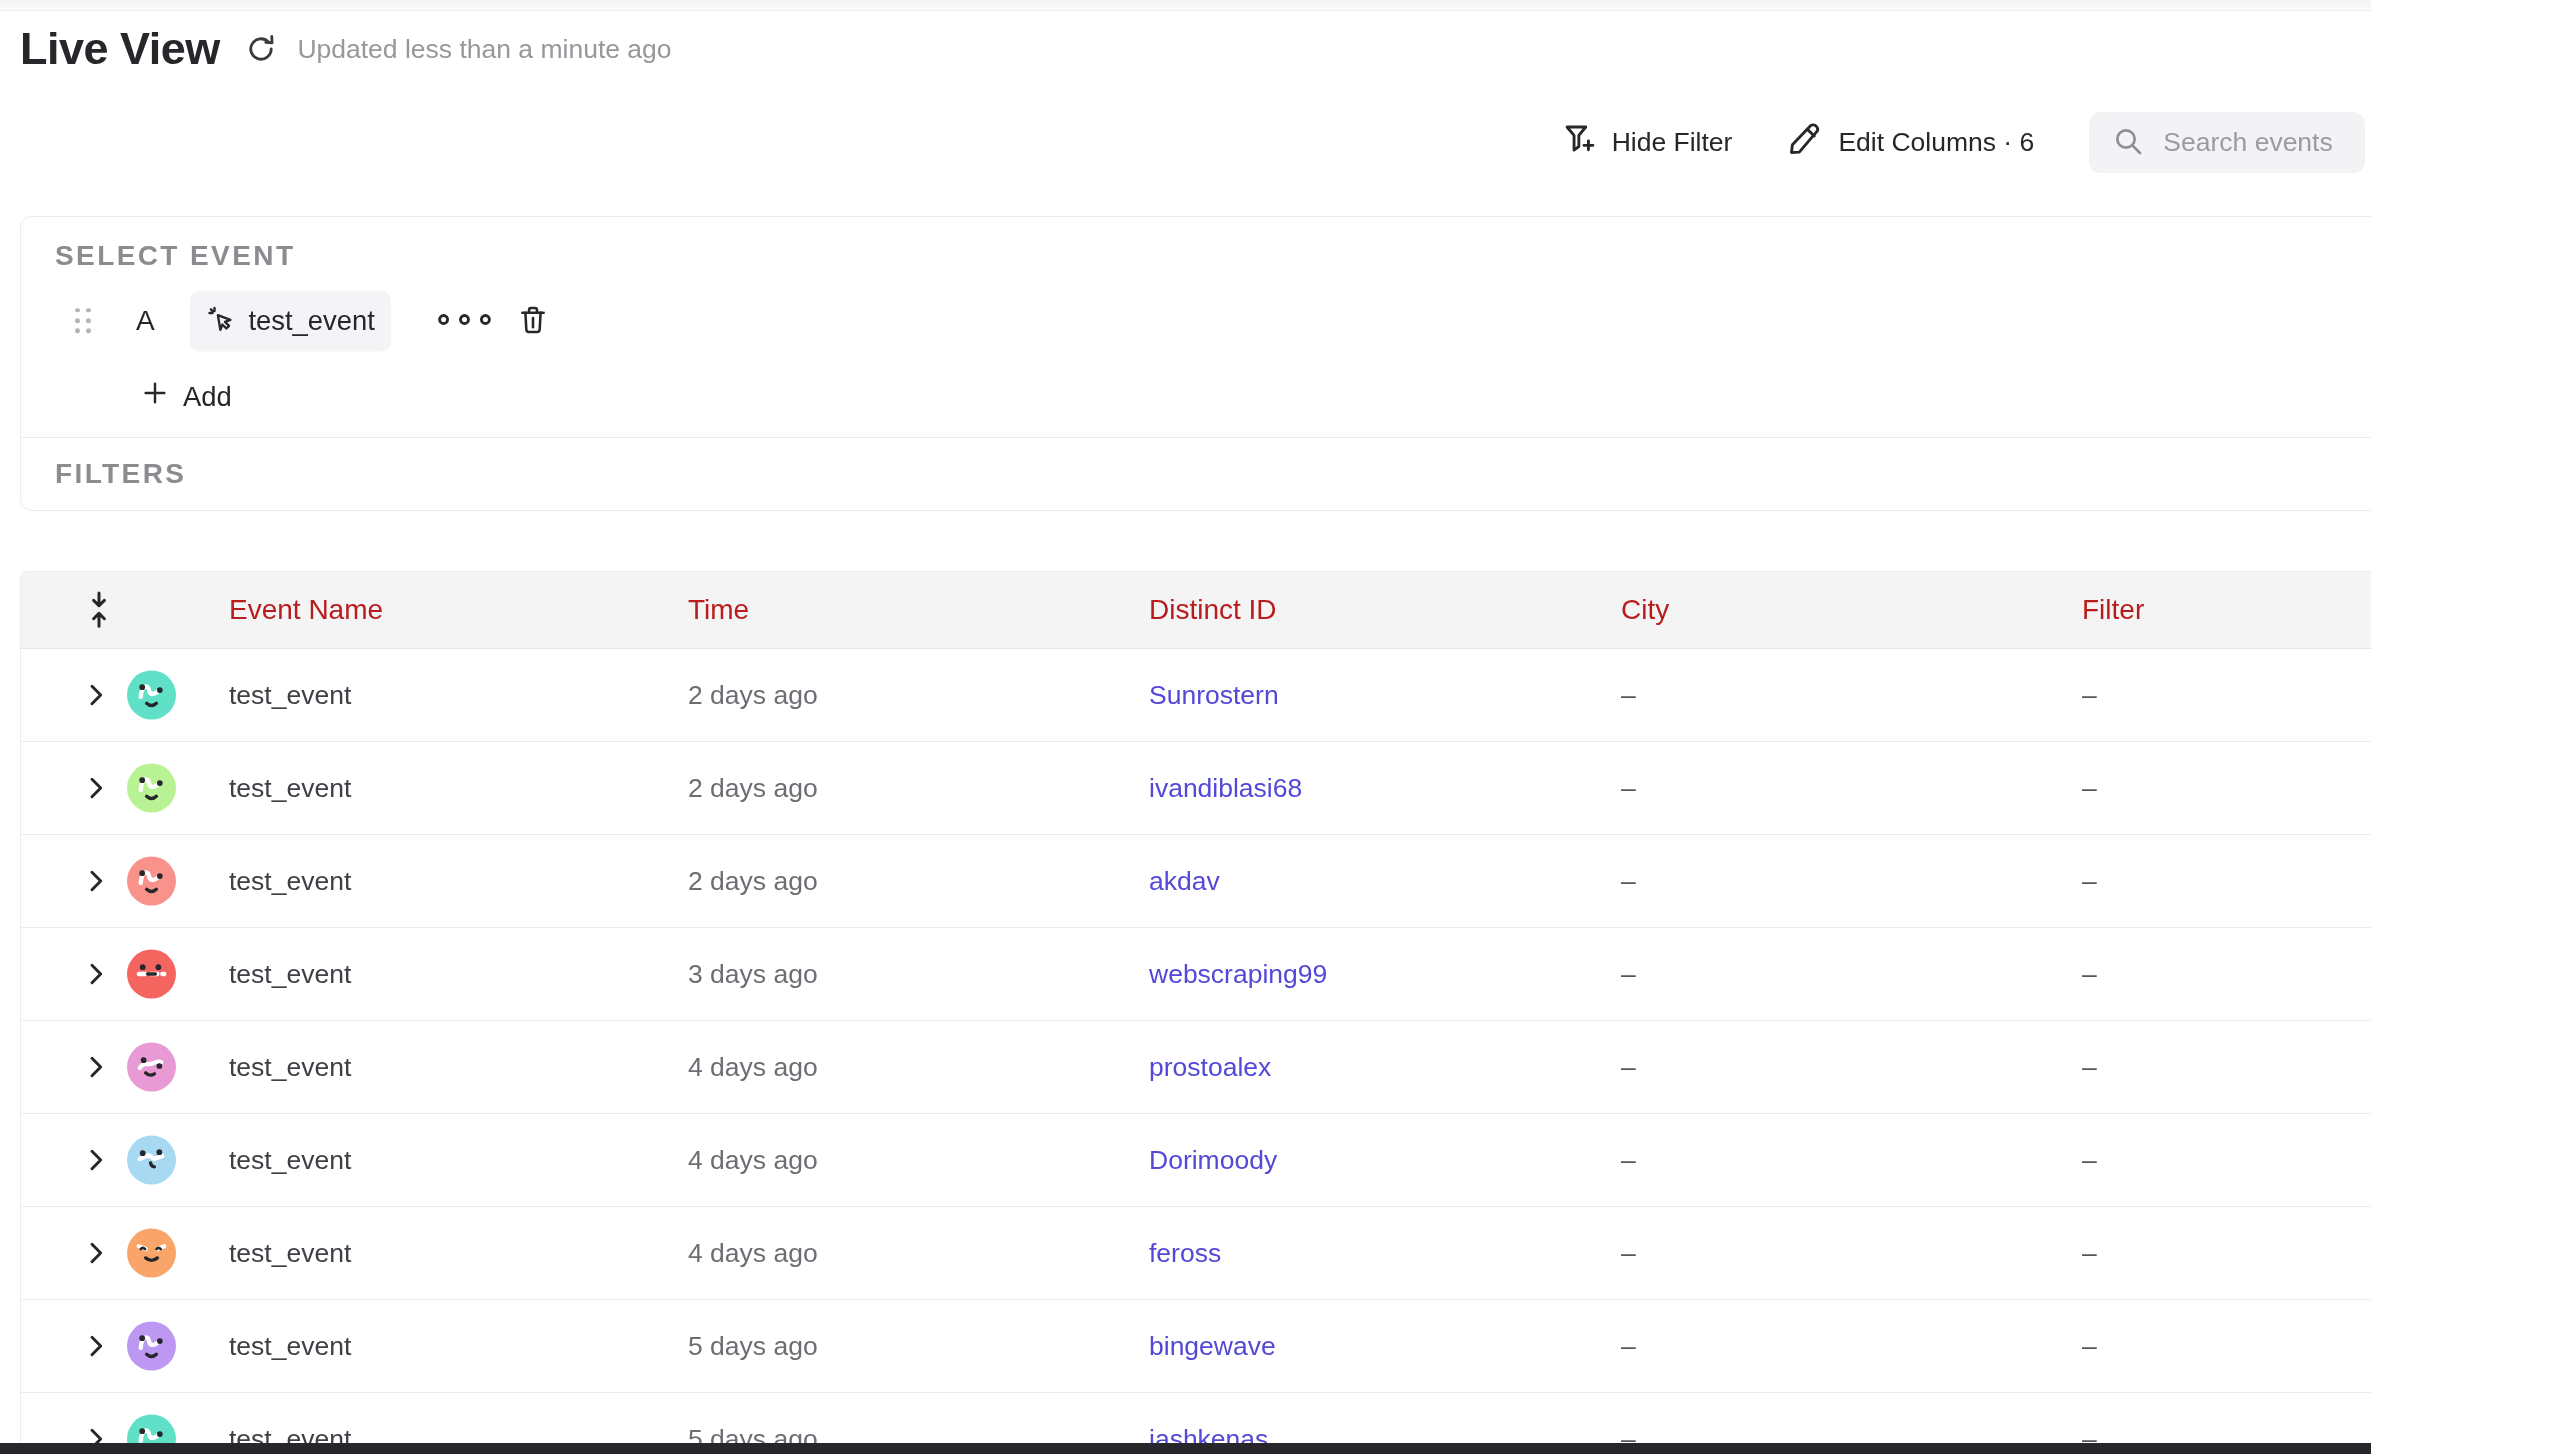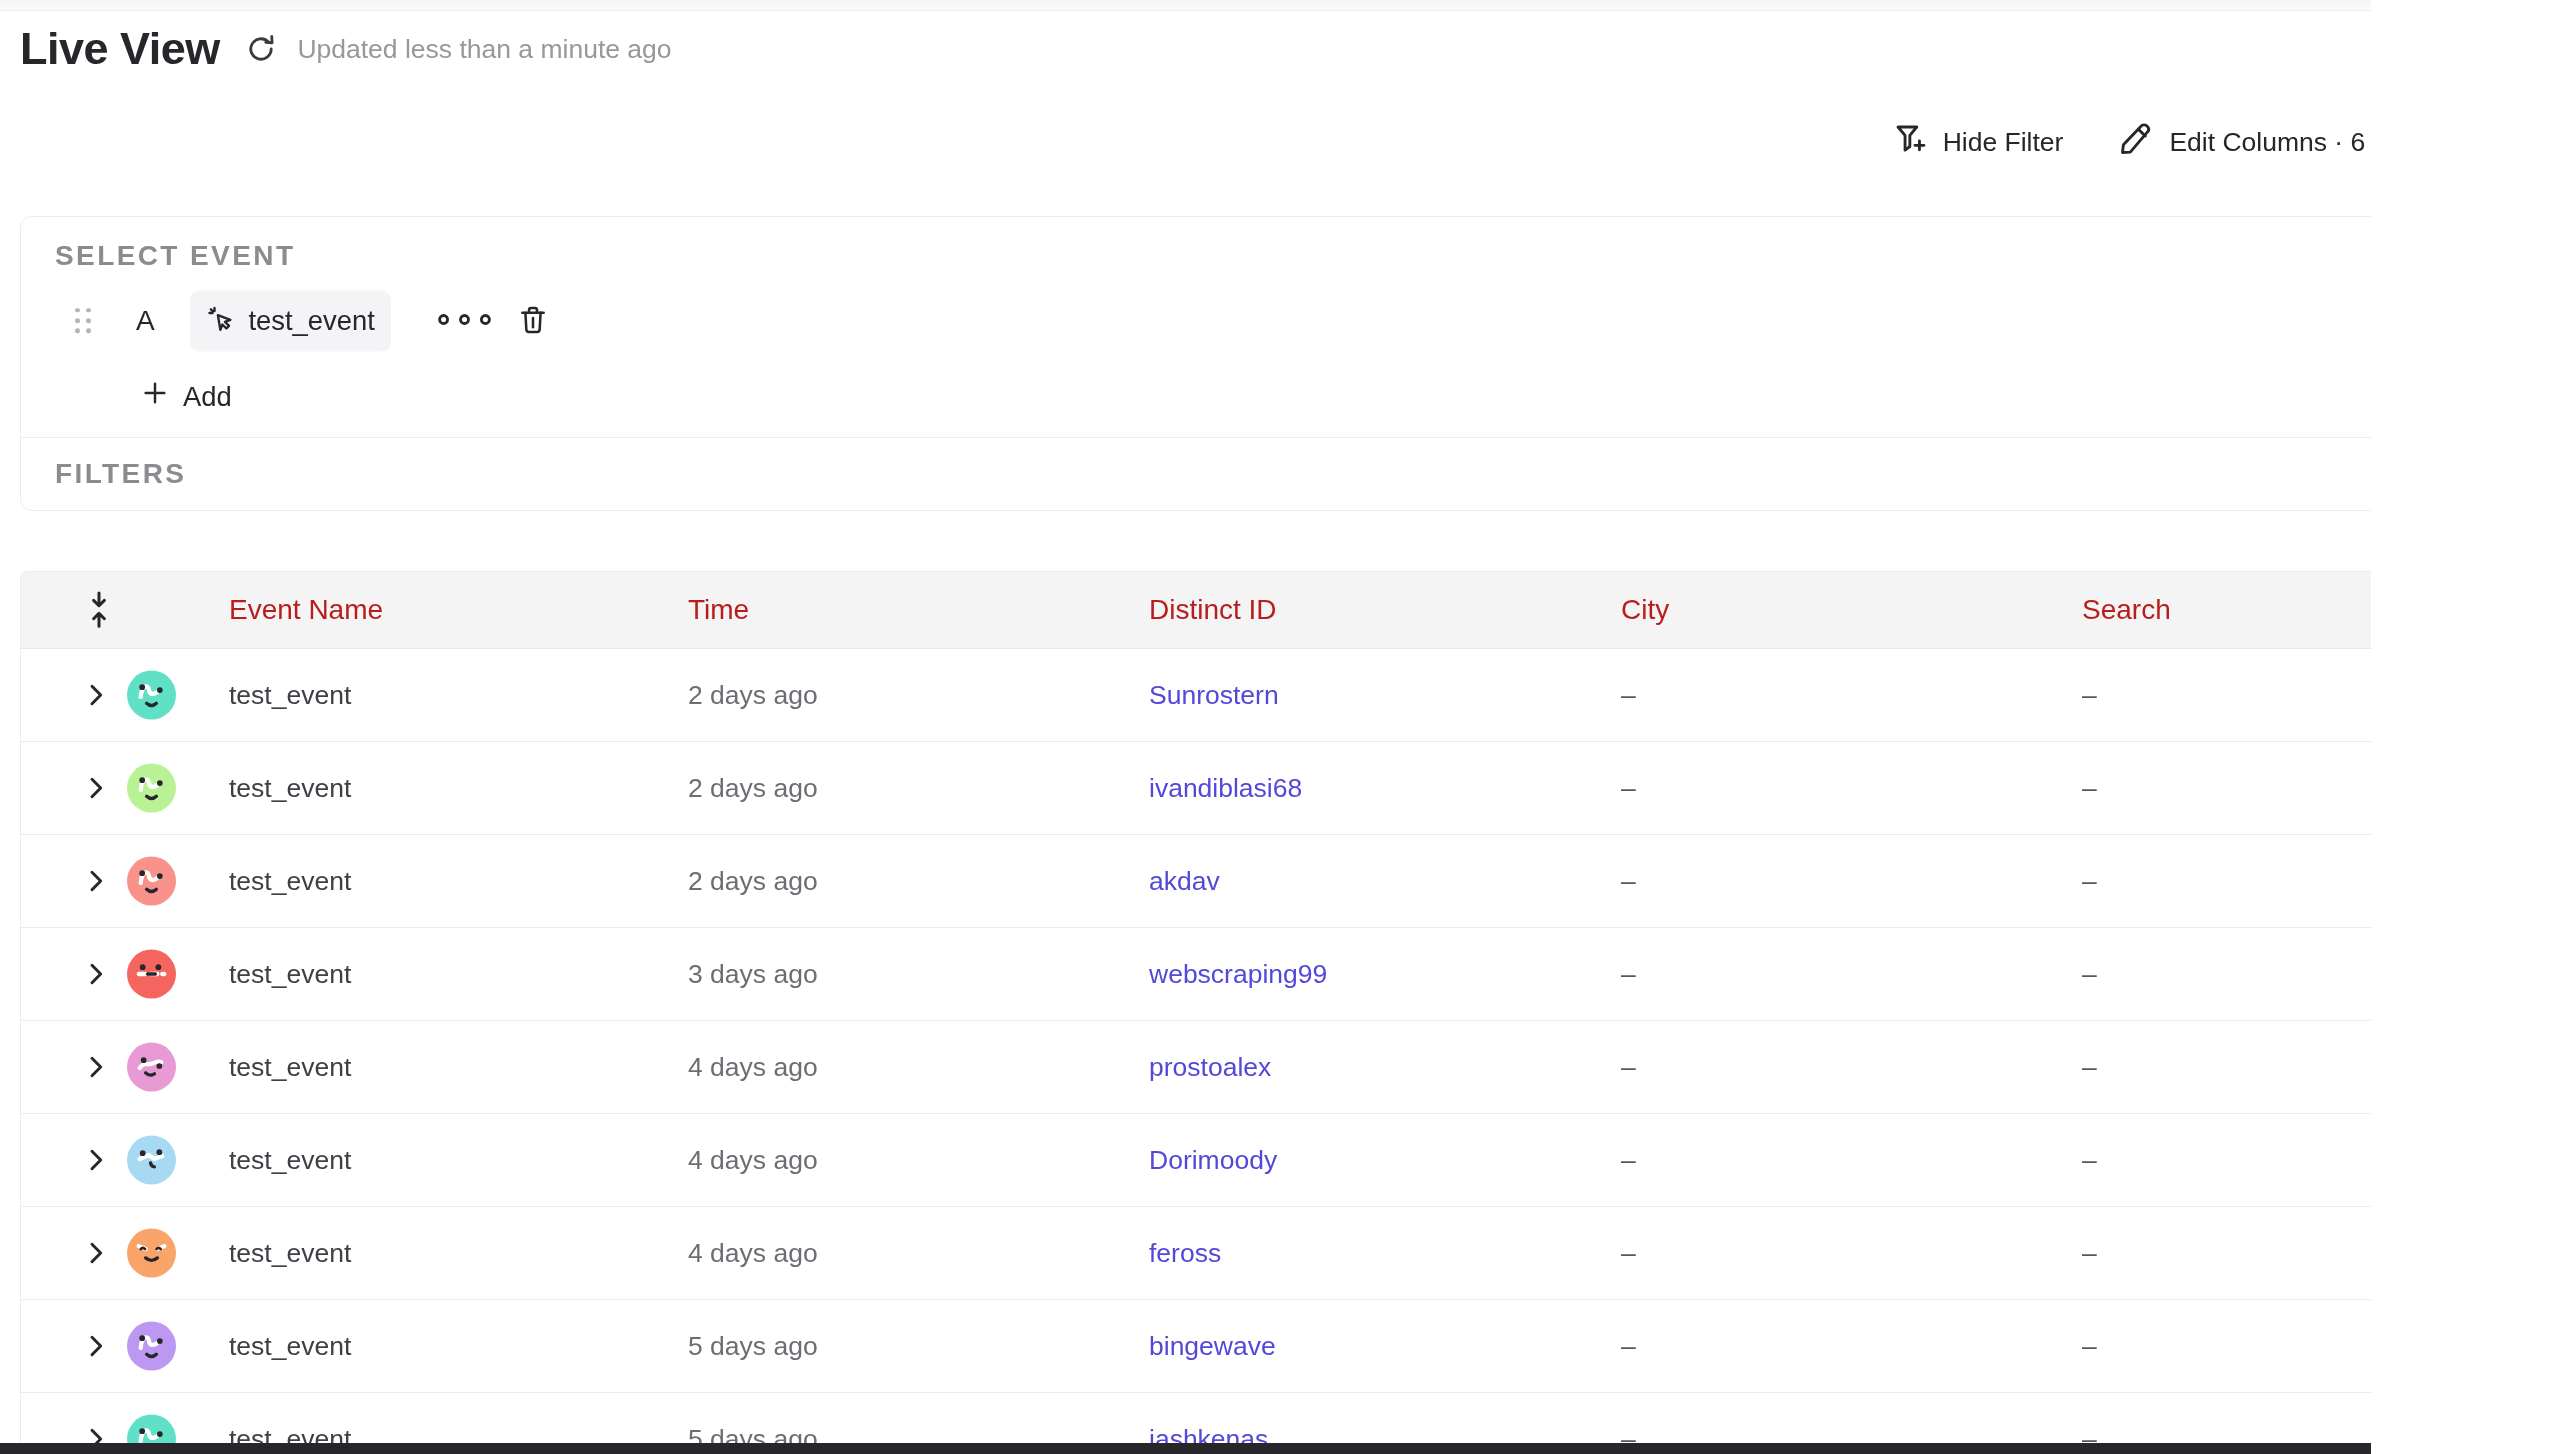--- a/index.html
+++ b/index.html
@@ -103,20 +103,29 @@
     </div>
     <div class="tbtn">
       <span>
         <svg viewBox="0 0 24 24" fill="none" stroke="#26262b" stroke-width="1.9" stroke-linecap="round" stroke-linejoin="round">
           <path d="M15.2 3.6c1.2-1.6 3.4-1.2 4.4 0 1 1.2 1.2 2.8-.2 4L8.2 20.8 3 21l.6-5.2L15.2 3.6z"></path>
           <path d="M13.6 5.6l4.6 4.4"></path>
         </svg>
       </span>
       <span>Edit Columns · 6</span>
     </div>
+    <div class="searchbox">
+      <span>
+        <svg viewBox="0 0 24 24" fill="none" stroke="#8e8e93" stroke-width="2" stroke-linecap="round">
+          <circle cx="10.5" cy="10.5" r="6.5"></circle>
+            <path d="M15.3 15.3 21 21"></path>
+        </svg>
+      </span>
+      <input type="text" placeholder="Search events" style="">
+    </div>
   </div>
 
   <div class="qcard">
     <span class="seclabel sel-label">SELECT EVENT</span>
     <span class="chev chev-up">
       <svg viewBox="0 0 24 24" fill="none" stroke="#3a3a40" stroke-width="2.6" stroke-linecap="round" stroke-linejoin="round">
         <polyline points="6,15 12,9 18,15"></polyline>
       </svg>
     </span>
 
@@ -180,21 +189,21 @@
       <span class="collapse-ic">
         <svg viewBox="0 0 24 26" fill="none" stroke="#26262b" stroke-width="1.9" stroke-linecap="round" stroke-linejoin="round">
           <path d="M12 2.5v7.5M8.6 7.2 12 10.6 15.4 7.2"></path>
           <path d="M12 23.5V16M8.6 18.8 12 15.4 15.4 18.8"></path>
         </svg>
       </span>
       <span class="hcell c-ev">Event Name</span>
       <span class="hcell c-tm">Time</span>
       <span class="hcell c-di">Distinct ID</span>
       <span class="hcell c-ci">City</span>
-      <span class="hcell c-co">Search</span>
+      <span class="hcell c-co">Filter</span>
     </div>
 
     <div class="trow">
       <span class="cell expander"><svg viewBox="0 0 24 24" fill="none" stroke="#26262b" stroke-width="2.2" stroke-linecap="round" stroke-linejoin="round">
             <polyline points="9,5.5 15.5,12 9,18.5"></polyline>
           </svg></span>
       <span class="cell avatar" style="background: rgb(95, 224, 199);">
           <svg viewBox="0 0 50 50" fill="none">
             <path d="M14 27 C15 15, 21.5 13.5, 22.5 20 C23.2 25, 28 25, 31.5 21.5" stroke="#fff" stroke-width="4.4" stroke-linecap="round"></path>
             <circle cx="15.5" cy="17" r="2.9" fill="#26262b"></circle>

